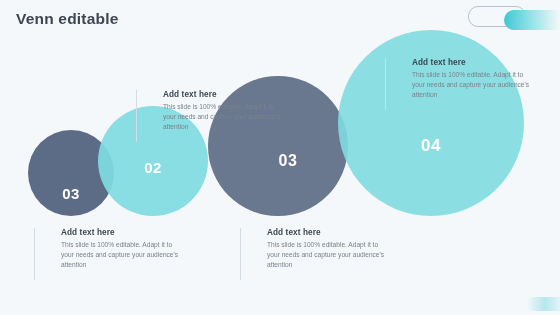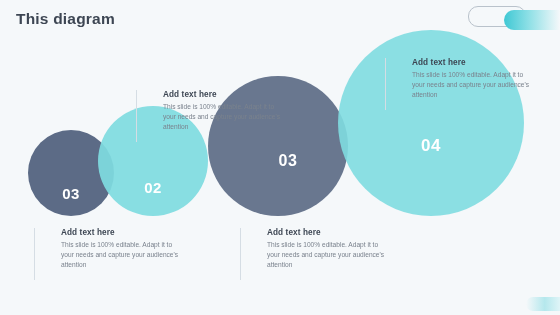--- a/index.html
+++ b/index.html
@@ -102,21 +102,21 @@
     font-weight: 700;
     letter-spacing: .5px;
     user-select: none;
   }
 
   
   .c1 { width: 86px;  height: 86px;  left: 28px;  top: 130px; background: #5c6b86; }
   .c1 .num { font-size: 15px; margin-bottom: 14px; }
 
   .c2 { width: 110px; height: 110px; left: 98px;  top: 106px; background: rgba(127,219,224,.93); }
-  .c2 .num { font-size: 15px; margin-bottom: 20px; }
+  .c2 .num { font-size: 15px; margin-bottom: 40px; }
 
   .c3 { width: 140px; height: 140px; left: 208px; top: 76px;  background: rgba(92,107,134,.92); }
   .c3 .num { font-size: 16px; margin-bottom: 46px; padding-left: 20px; }
 
   .c4 { width: 186px; height: 186px; left: 338px; top: 30px;  background: rgba(127,219,224,.90); }
   .c4 .num { font-size: 17px; margin-bottom: 60px; }
 
   .baseline {
     position: absolute;
     left: 0;
@@ -155,21 +155,21 @@
 </head>
 <body>
 
 <div class="slide">
 
   <div class="deco-top">
     <div class="deco-outline"></div>
     <div class="deco-pill"></div>
   </div>
 
-  <div class="title">This diagram</div>
+  <div class="title">Venn editable</div>
 
   <div class="stage">
     <div class="circles">
 
       <div class="circle c1">
         <span class="num">03</span>
       </div>
 
       <div class="circle c2">
         <span class="num">02</span>

